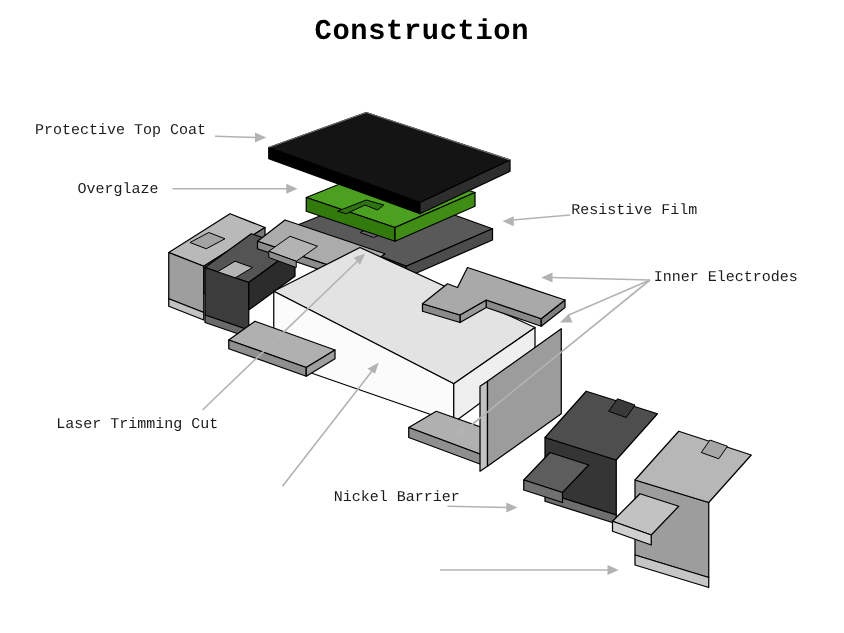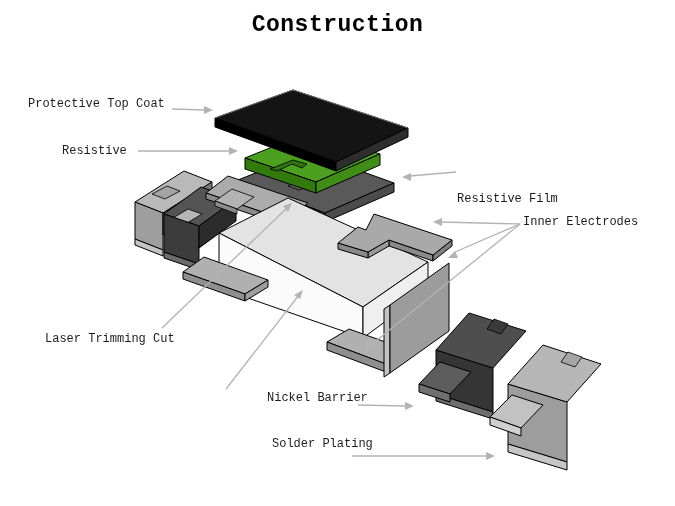--- a/index.html
+++ b/index.html
@@ -10,21 +10,21 @@
   #art{position:absolute;left:0;top:0;}
   .title{
     position:absolute;left:0;top:12px;width:100%;text-align:center;
     font-size:23px;font-weight:bold;color:#000;letter-spacing:0.5px;
   }
   .lbl{
     position:absolute;font-size:12px;color:#1c1c1c;white-space:nowrap;line-height:18px;
   }
   .lbl-ptc{left:28px;top:95px;}
   .lbl-og{left:62px;top:142px;}
-  .lbl-rf{left:457px;top:159px;margin-top:31px;}
+  .lbl-rf{left:457px;top:159px;}
   .lbl-ie{left:523px;top:213px;}
   .lbl-ltc{left:45px;top:330px;}
   .lbl-cs{left:114px;top:390px;}
   .lbl-nb{left:267px;top:389px;}
   .lbl-sp{left:272px;top:435px;}
 </style>
 </head>
 <body>
 
 <div id="stage">
@@ -155,20 +155,19 @@
 
         <line x1="352" y1="456" x2="487" y2="456"></line>
         <polygon points="495,456 486,452 486,460" stroke="none"></polygon>
       </g>
     </g>
   </svg>
 
   <div class="title">Construction</div>
 
   <div class="lbl lbl-ptc">Protective Top Coat</div>
-  <div class="lbl lbl-og">Resistive</div>
+  <div class="lbl lbl-og">Overglaze</div>
   <div class="lbl lbl-rf">Resistive Film</div>
   <div class="lbl lbl-ltc">Laser Trimming Cut</div>
   <div class="lbl lbl-ie">Inner Electrodes</div>
   <div class="lbl lbl-nb">Nickel Barrier</div>
-  <div class="lbl lbl-sp">Solder Plating</div>
 
 </div>
 
 </body></html>

